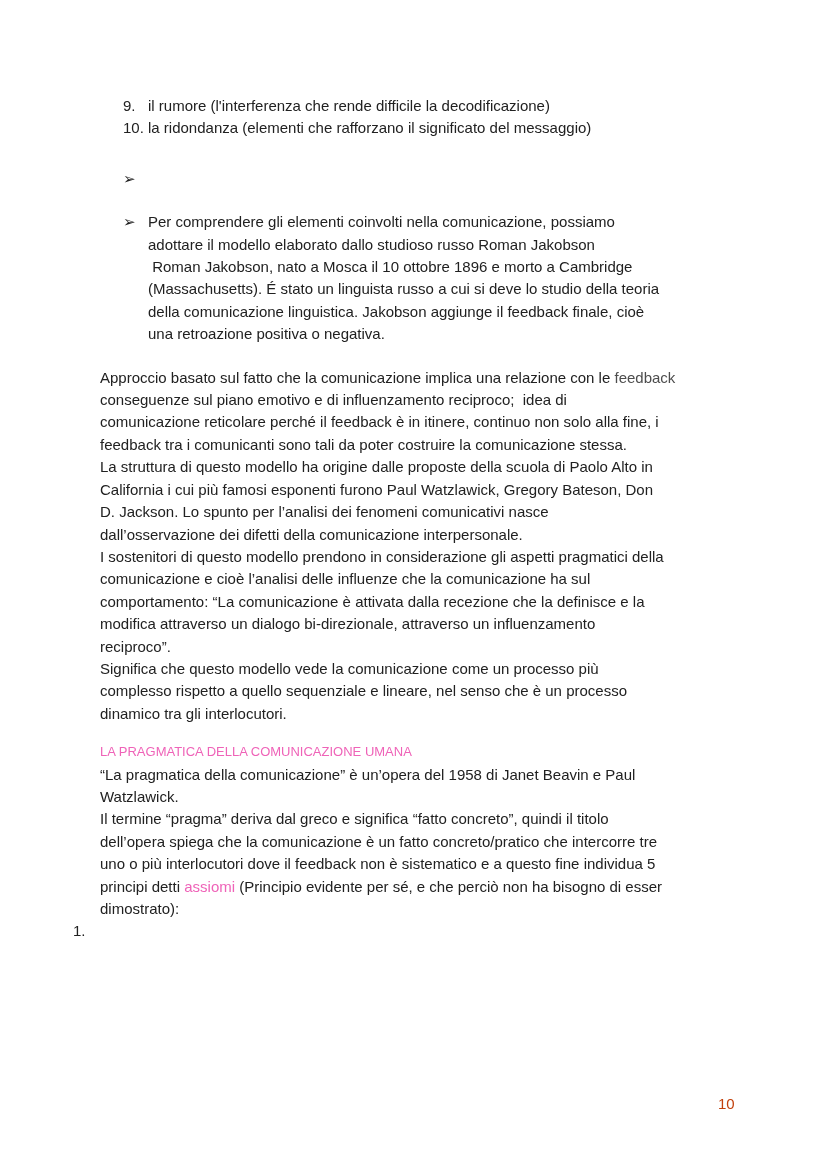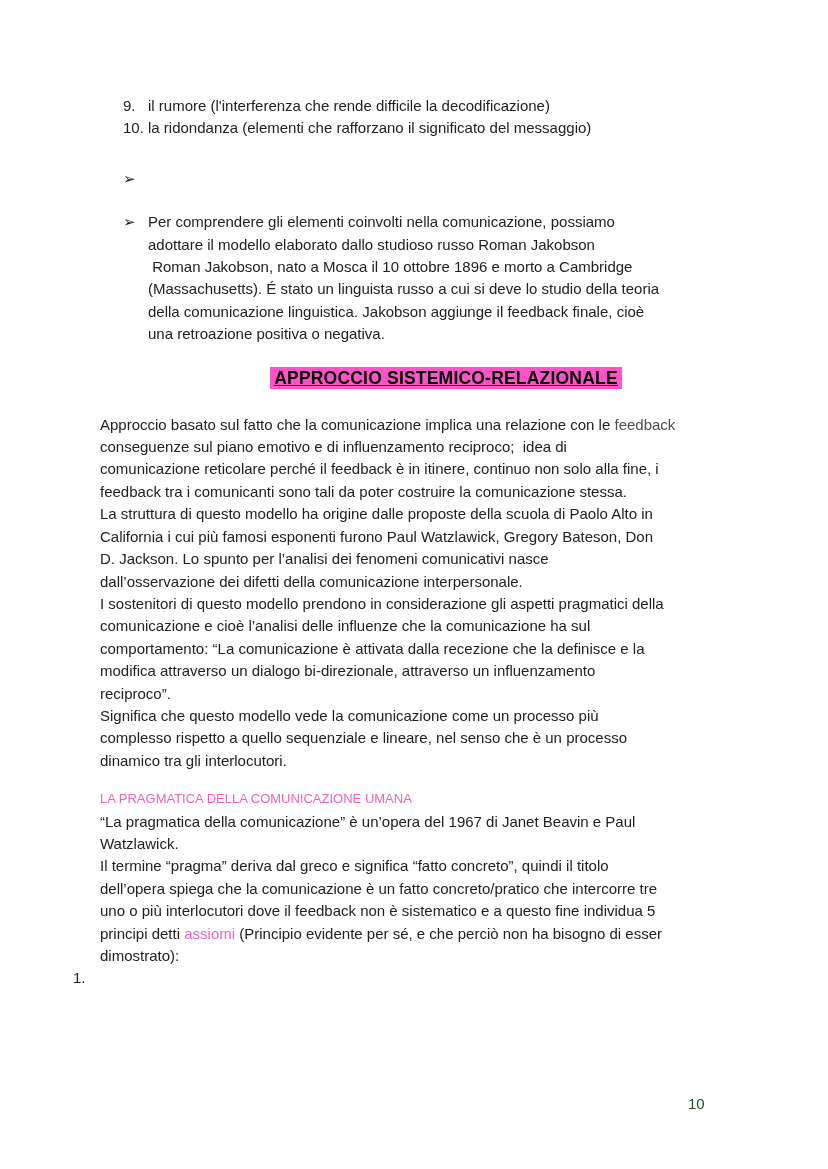--- a/index.html
+++ b/index.html
@@ -49,22 +49,22 @@
   .pink-heading{
     margin:16px 0 0;
     font-size:13px;
     font-weight:400;
     line-height:22.4px;
     color:var(--pink);
   }
   .axiom-item{display:flex;margin-left:-27px;}
   .axiom-item .num{flex:0 0 27px;}
   .pageno{
-    position:absolute;left:688px;top:1093px;
-    color:#14532d;
+    position:absolute;left:718px;top:1093px;
+    color:#c2410c;
   }
 </style>
 </head>
 <body>
 
 <div class="page">
   <div class="content">
 
     <div class="toplist">
       <div class="li">
@@ -84,23 +84,20 @@
     <div class="bullet bullet-2">
       <span class="mark">➢</span>
       <span class="txt">Per comprendere gli elementi coinvolti nella comunicazione, possiamo
 adottare il modello elaborato dallo studioso russo Roman Jakobson
  Roman Jakobson, nato a Mosca il 10 ottobre 1896 e morto a Cambridge
 (Massachusetts). É stato un linguista russo a cui si deve lo studio della teoria
 della comunicazione linguistica. Jakobson aggiunge il feedback finale, cioè
 una retroazione positiva o negativa.</span>
     </div>
 
-    <h1 class="section-title">
-      <span class="hl">APPROCCIO SISTEMICO-RELAZIONALE</span>
-    </h1>
 
     <p class="para para-first"><span>Approccio basato sul fatto che la comunicazione implica una relazione con le </span><span class="soft">feedback</span><span>
 conseguenze sul piano emotivo e di influenzamento reciproco;  idea di
 comunicazione reticolare perché il feedback è in itinere, continuo non solo alla fine, i
 feedback tra i comunicanti sono tali da poter costruire la comunicazione stessa.</span></p>
 
     <p class="para">La struttura di questo modello ha origine dalle proposte della scuola di Paolo Alto in
 California i cui più famosi esponenti furono Paul Watzlawick, Gregory Bateson, Don
 D. Jackson. Lo spunto per l’analisi dei fenomeni comunicativi nasce
 dall’osservazione dei difetti della comunicazione interpersonale.</p>
@@ -108,21 +105,21 @@
 comunicazione e cioè l’analisi delle influenze che la comunicazione ha sul
 comportamento: “La comunicazione è attivata dalla recezione che la definisce e la
 modifica attraverso un dialogo bi-direzionale, attraverso un influenzamento
 reciproco”.</p>
     <p class="para">Significa che questo modello vede la comunicazione come un processo più
 complesso rispetto a quello sequenziale e lineare, nel senso che è un processo
 dinamico tra gli interlocutori.</p>
 
     <h2 class="pink-heading">LA PRAGMATICA DELLA COMUNICAZIONE UMANA</h2>
 
-    <p class="para">“La pragmatica della comunicazione” è un’opera del 1967 di Janet Beavin e Paul
+    <p class="para">“La pragmatica della comunicazione” è un’opera del 1958 di Janet Beavin e Paul
 Watzlawick.</p>
 
     <p class="para"><span>Il termine “pragma” deriva dal greco e significa “fatto concreto”, quindi il titolo
 dell’opera spiega che la comunicazione è un fatto concreto/pratico che intercorre tre
 uno o più interlocutori dove il feedback non è sistematico e a questo fine individua 5
 principi detti </span><span class="pink">assiomi</span><span> (Principio evidente per sé, e che perciò non ha bisogno di esser
 dimostrato):</span></p>
 
     <div class="axiom-item">
       <span class="num">1.</span>

